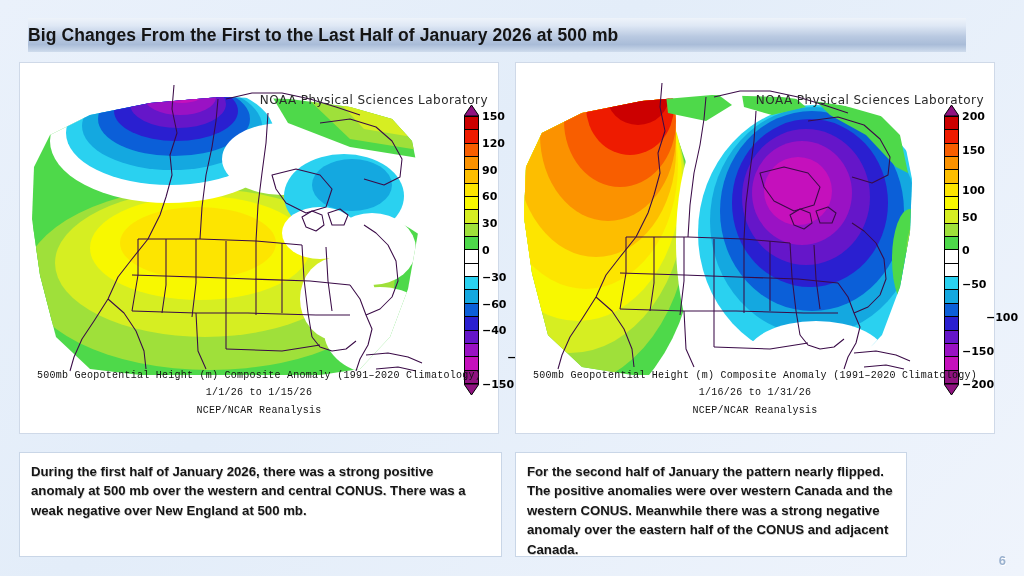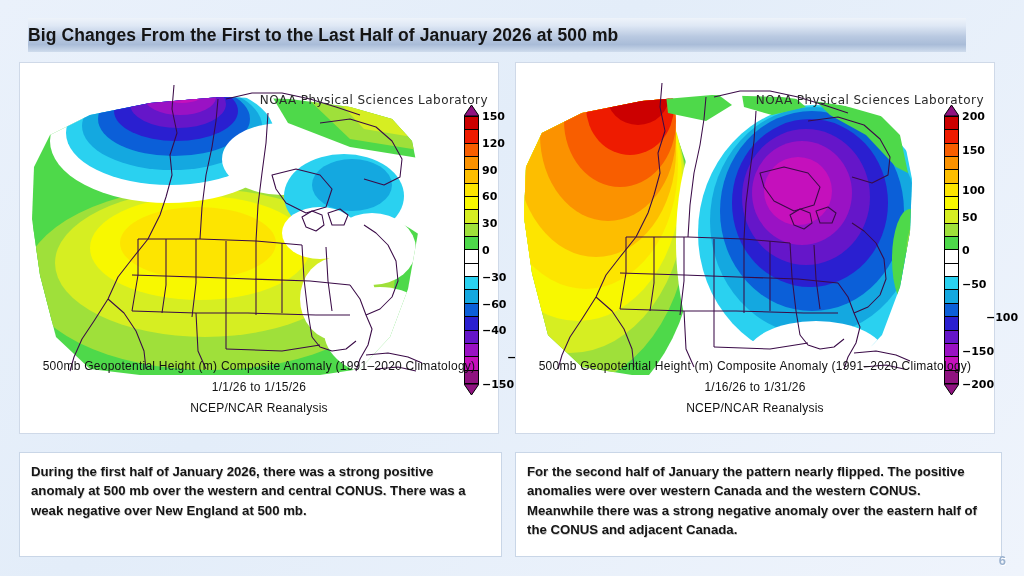--- a/index.html
+++ b/index.html
@@ -62,34 +62,34 @@
     position: absolute; left: 0;
     font-family: "DejaVu Sans", sans-serif;
     font-size: 11px; font-weight: bold; color: #000;
     transform: translateY(-50%); white-space: nowrap;
   }
 
   
   .map-caption {
     position: absolute; left: 0; right: 0; bottom: 14px;
     text-align: center;
-    font-family: Liberation Sans, sans-serif;
-    font-size: 12px; color: #111; line-height: 1.75;
+    font-family: Liberation Mono, monospace;
+    font-size: 10px; color: #111; line-height: 1.75;
     letter-spacing: 0.25px;
   }
   .map-caption .l2, .map-caption .l3 { display: block; }
 
   
   .textbox {
     position: absolute; top: 452px; height: 105px;
     background: #ffffff; border: 1px solid #c9d6e7;
     padding: 9px 11px 0 11px;
   }
   #textbox-left  { left: 19px;  width: 483px; }
-  #textbox-right { left: 515px; width: 487px; }
+  #textbox-right { left: 515px; width: 392px; }
   .textbox p {
     font-size: 13.2px; font-weight: bold; color: #151515;
     line-height: 1.47; text-shadow: 0.6px 0.6px 0 rgba(170,170,170,0.55);
   }
 
   #slide-number {
     position: absolute; right: 18px; bottom: 8px;
     font-size: 13px; font-weight: bold; color: #9bb2cf;
     text-shadow: 0.7px 0.7px 0 #fff;
   }

